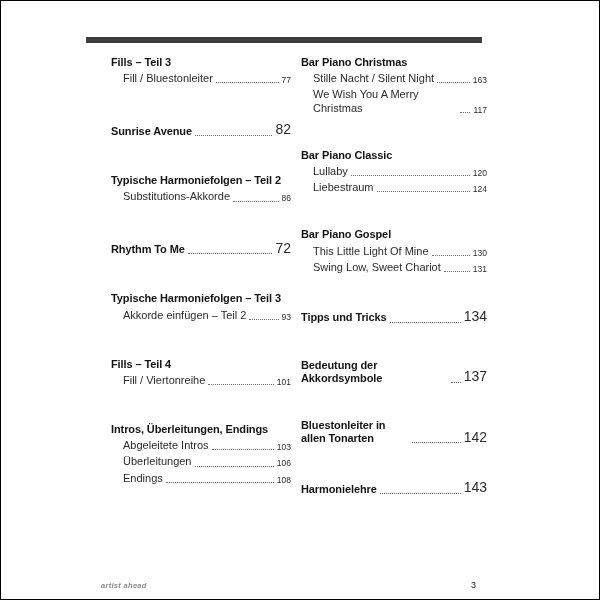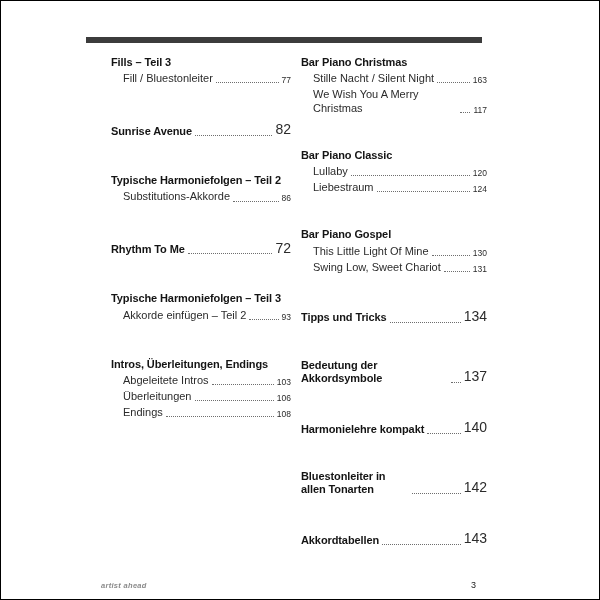--- a/index.html
+++ b/index.html
@@ -140,20 +140,30 @@
         <span class="toc-title">Typische Harmoniefolgen – Teil 3</span>
       </div>
       <div class="toc-line entry">
         <span class="entry-label">Akkorde einfügen – Teil 2</span>
         <span class="leader"></span>
         <span class="toc-page">93</span>
       </div>
     </div>
 
 
+    <div class="toc-section">
+      <div class="toc-line head">
+        <span class="toc-title">Fills – Teil 4</span>
+      </div>
+      <div class="toc-line entry">
+        <span class="entry-label">Fill / Viertonreihe</span>
+        <span class="leader"></span>
+        <span class="toc-page">101</span>
+      </div>
+    </div>
 
     <div class="toc-section">
       <div class="toc-line head">
         <span class="toc-title">Intros, Überleitungen, Endings</span>
       </div>
       <div class="toc-line entry">
         <span class="entry-label">Abgeleitete Intros</span>
         <span class="leader"></span>
         <span class="toc-page">103</span>
       </div>
@@ -230,39 +240,32 @@
     </div>
 
     <div class="toc-section">
       <div class="toc-line head">
         <span class="toc-title">Bedeutung der Akkordsymbole</span>
         <span class="leader"></span>
         <span class="toc-page">137</span>
       </div>
     </div>
 
-    <div class="toc-section">
-      <div class="toc-line head">
-        <span class="toc-title">Harmonielehre kompakt</span>
-        <span class="leader"></span>
-        <span class="toc-page">140</span>
-      </div>
-    </div>
 
     <div class="toc-section">
       <div class="toc-line head narrow">
         <span class="toc-title">Bluestonleiter in allen Tonarten</span>
         <span class="leader"></span>
         <span class="toc-page">142</span>
       </div>
     </div>
 
     <div class="toc-section">
       <div class="toc-line head">
-        <span class="toc-title">Akkordtabellen</span>
+        <span class="toc-title">Harmonielehre</span>
         <span class="leader"></span>
         <span class="toc-page">143</span>
       </div>
     </div>
 
   </div>
 
   <div class="footer-brand">artist ahead</div>
   <div class="page-number">3</div>
 

